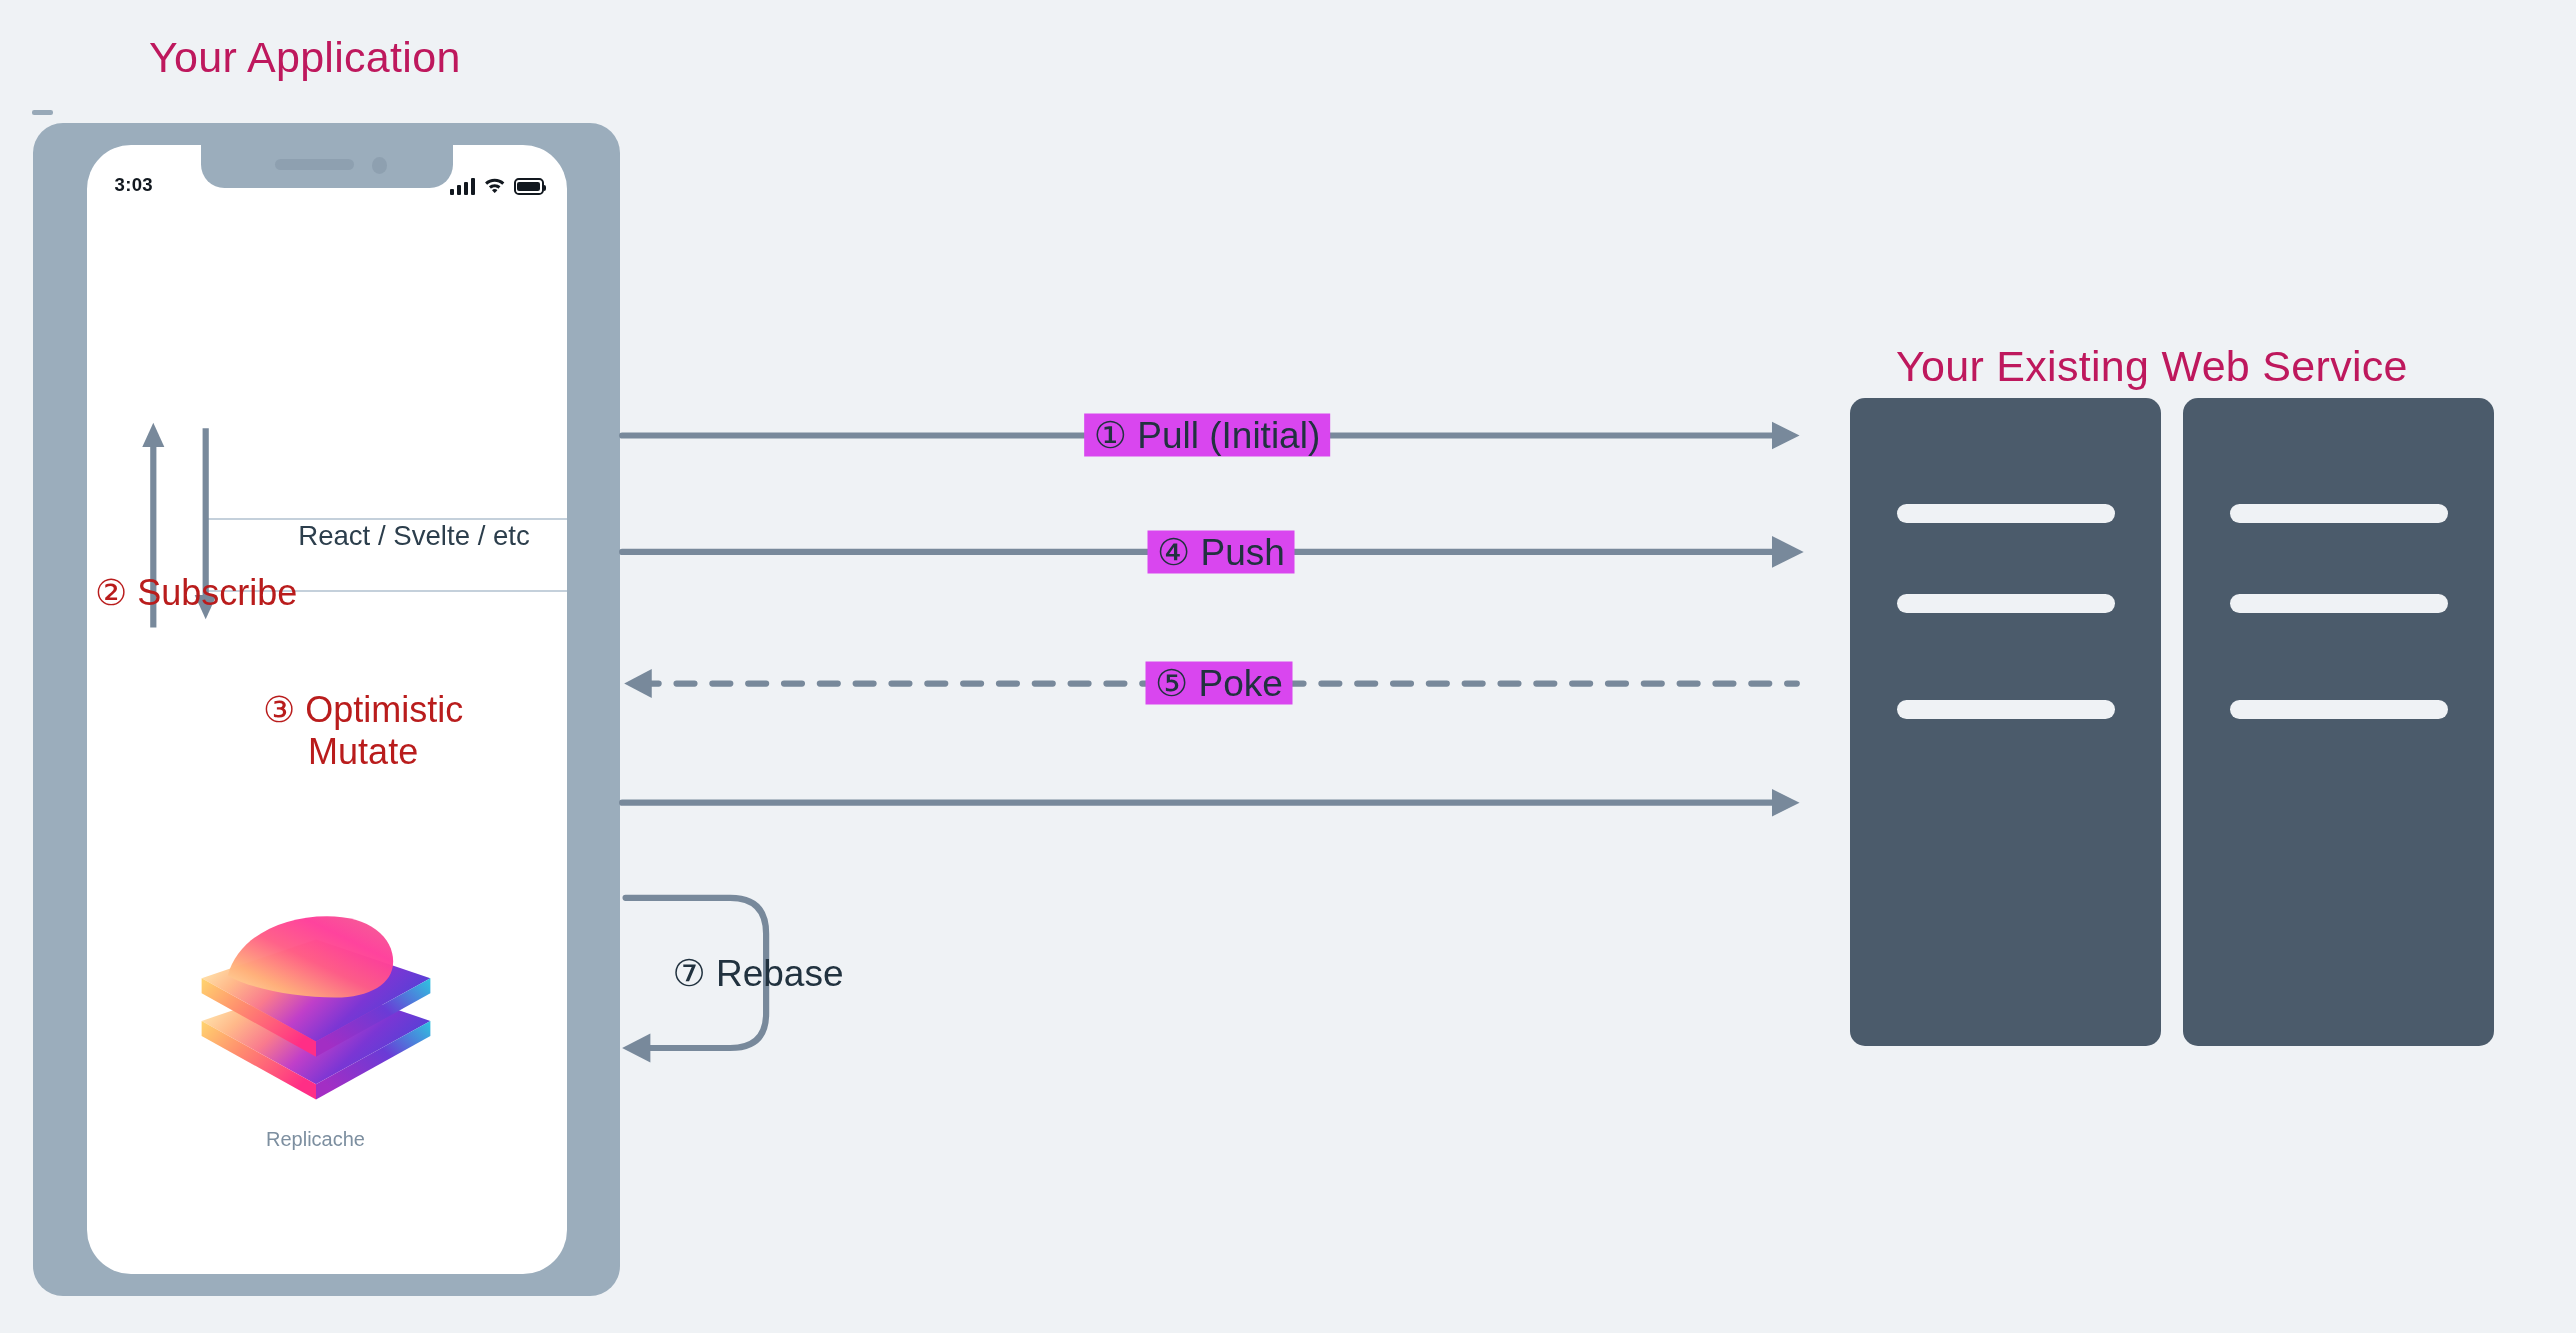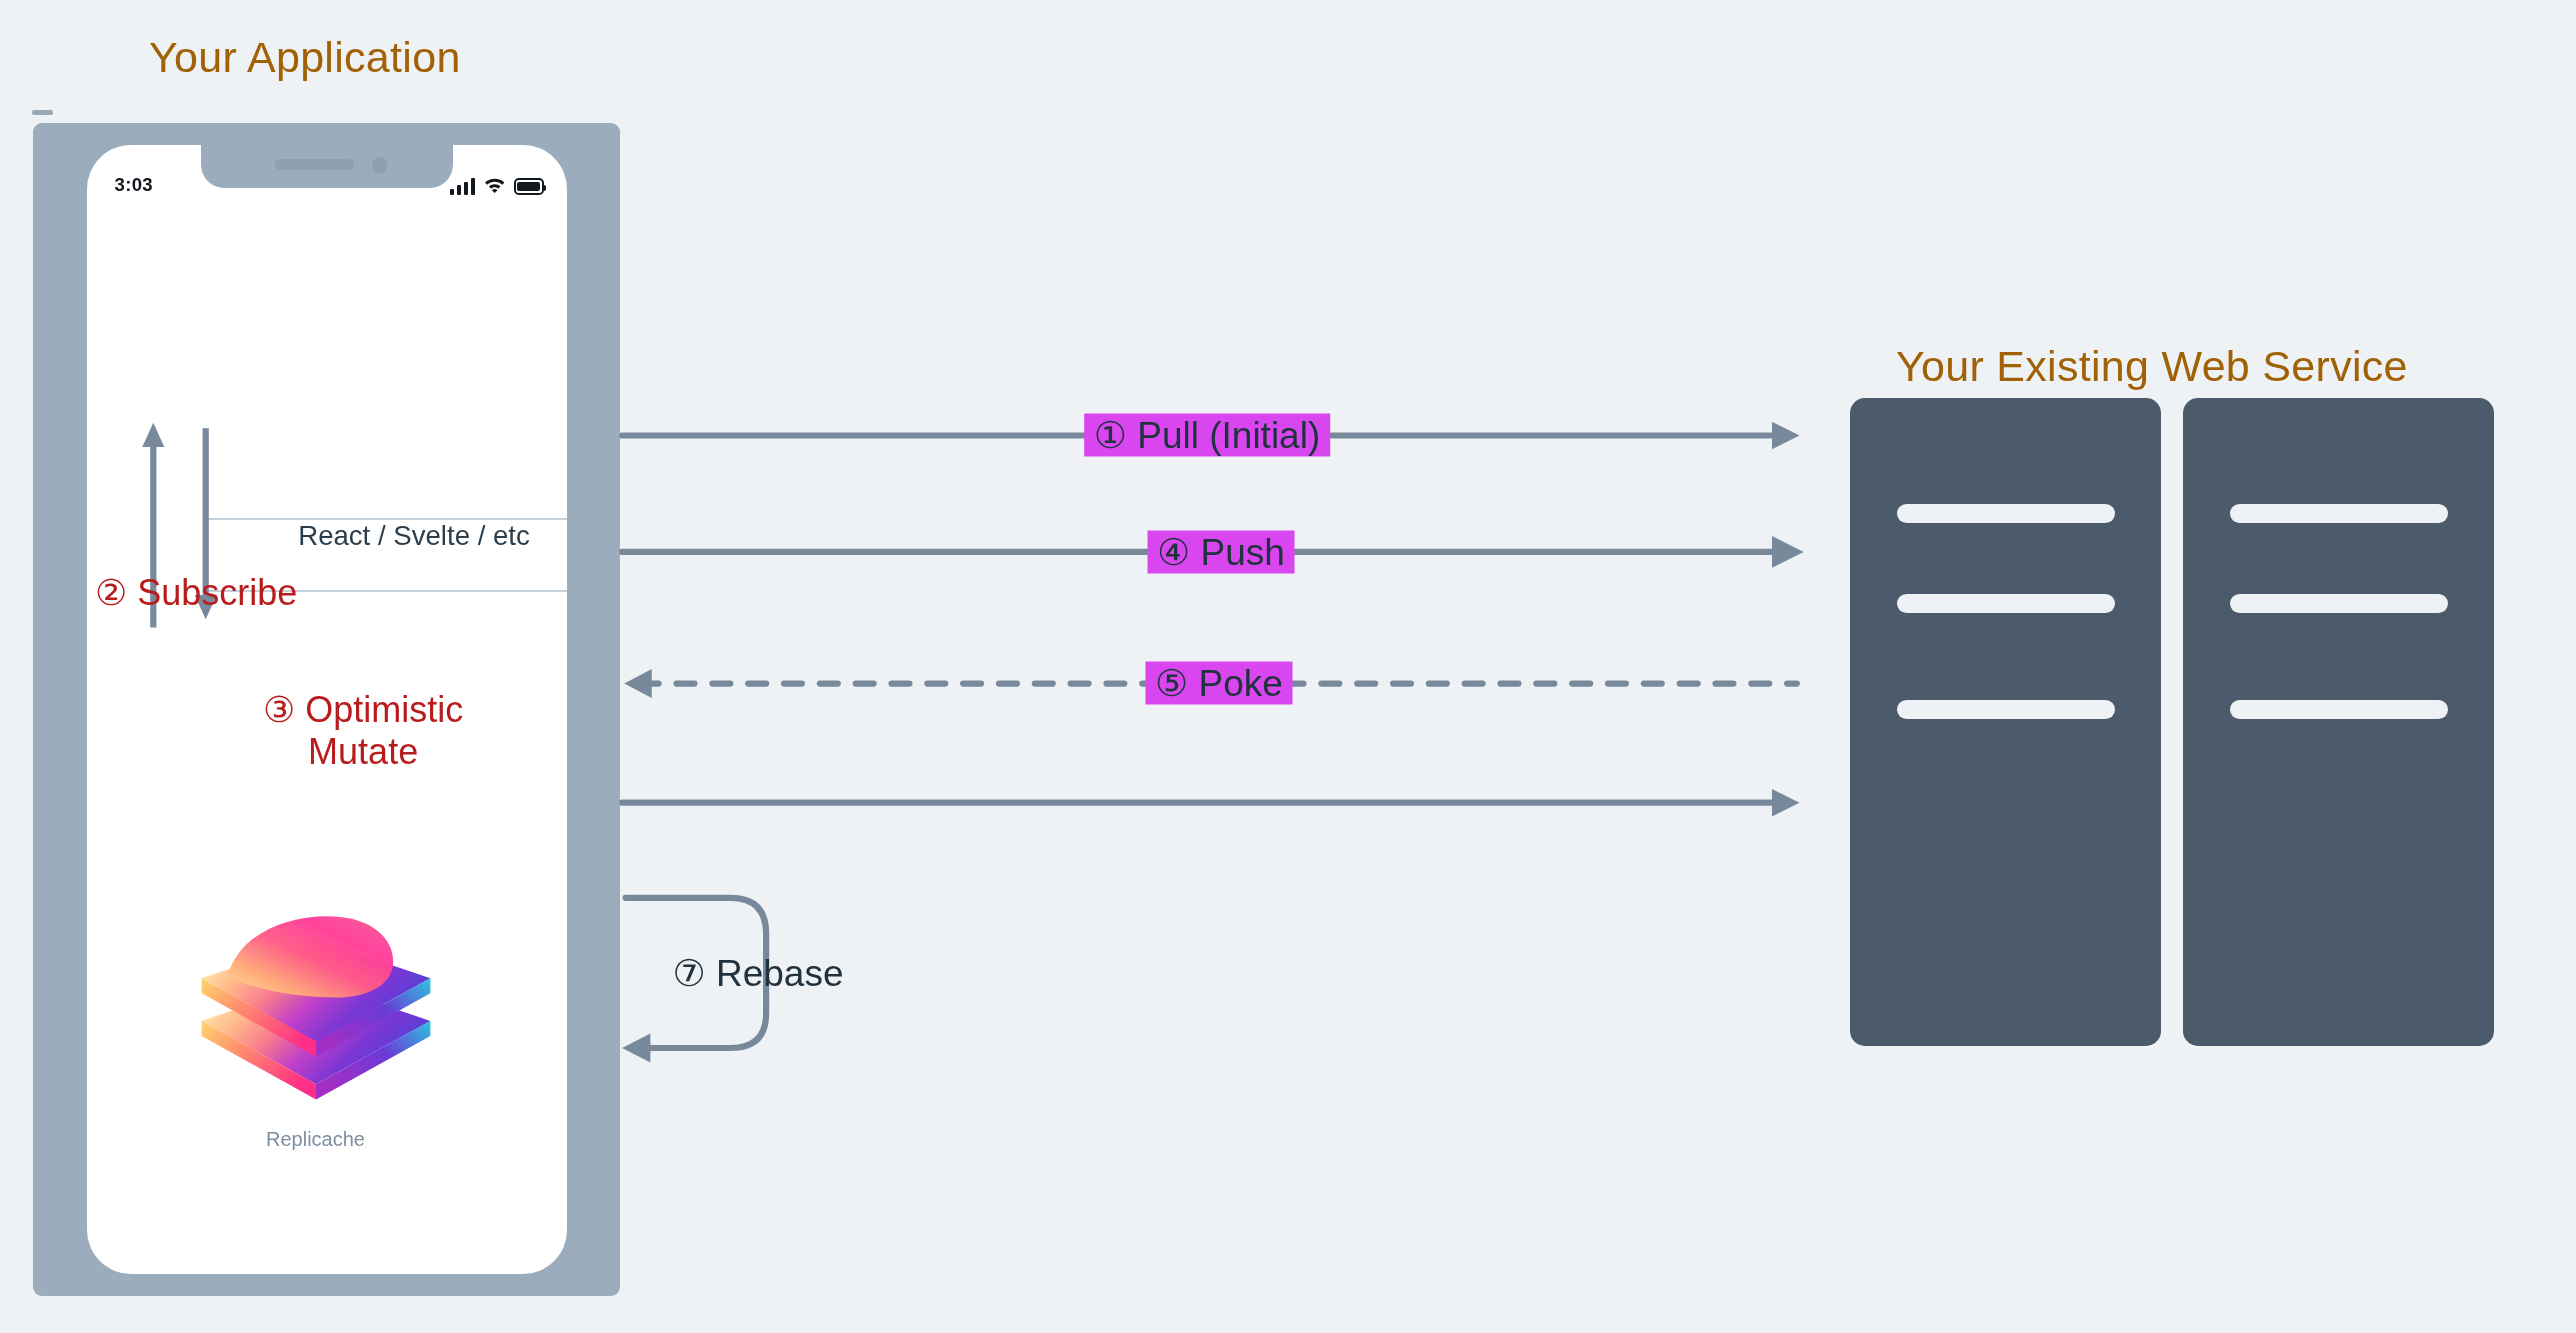--- a/index.html
+++ b/index.html
@@ -14,21 +14,21 @@
     position: relative;
     width: 2576px;
     height: 1334px;
     background: #eff2f5;
     overflow: hidden;
   }
 
   
   .section-title {
     position: absolute;
-    color: #a16207;
+    color: #be185d;
     font-size: 43px;
     font-weight: 400;
     letter-spacing: 0.3px;
     white-space: nowrap;
   }
   #app-title { left: 149px; top: 33px; }
   #svc-title { left: 1896px; top: 318px; margin-top: 24px; }
 
   
   #corner-dash {
@@ -38,21 +38,21 @@
     background: #98a9b8;
     border-radius: 2.1px;
   }
 
   
   #phone-frame {
     position: absolute;
     left: 33px; top: 123px;
     width: 587px; height: 1173px;
     background: #9badbc;
-    border-radius: 9px;
+    border-radius: 30px;
   }
   #phone-screen {
     position: absolute;
     left: 54px; top: 22px;
     width: 480px; height: 1129px;
     background: #ffffff;
     border-radius: 44px;
     overflow: hidden;
   }
   #notch {

